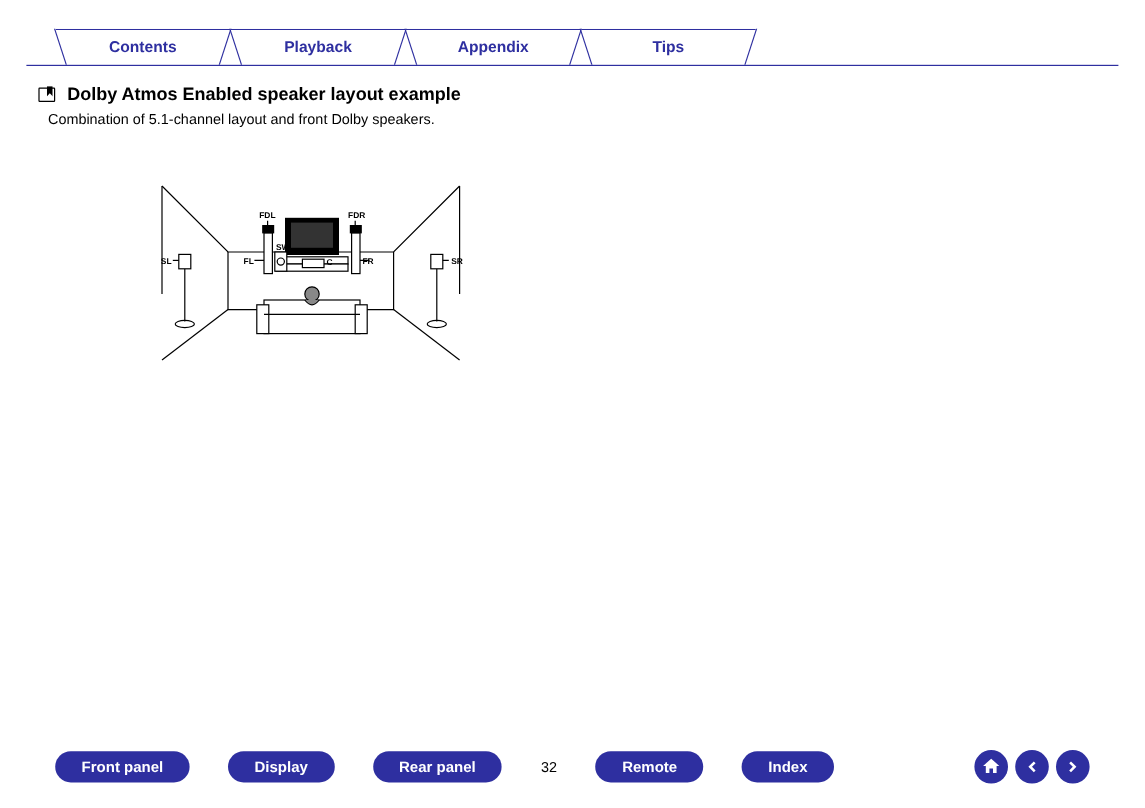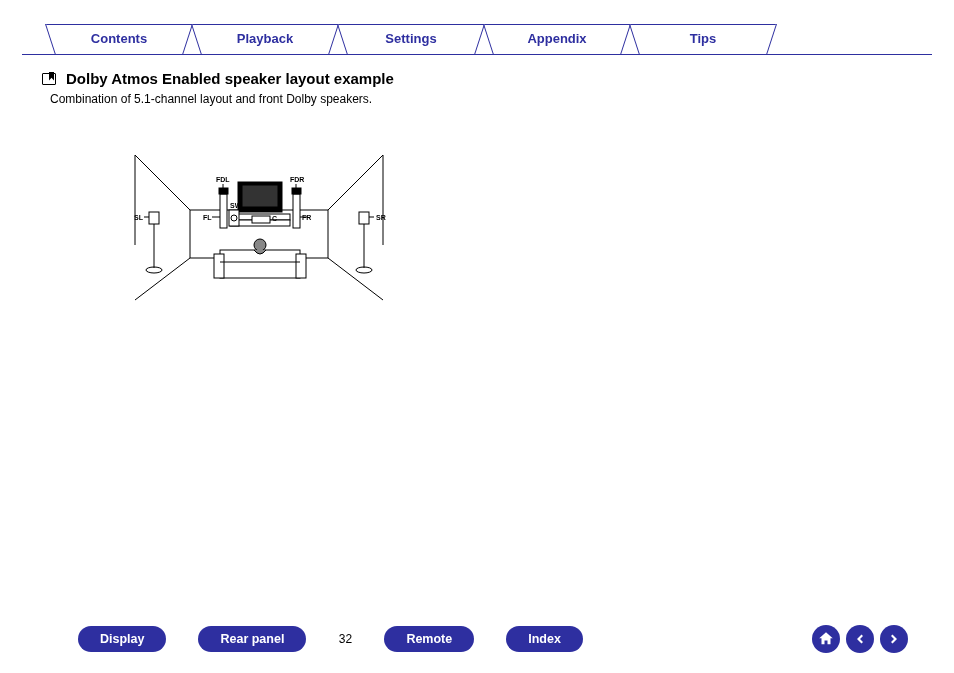--- a/index.html
+++ b/index.html
@@ -9,21 +9,21 @@
   .tab{position:relative;width:146px;height:30px;line-height:30px;text-align:center;font-weight:bold;font-size:13px;cursor:pointer;}
   .tab .body{position:absolute;inset:0;background:#fff;border-top:1.5px solid #2e2fa0;clip-path:polygon(0 0,100% 0,90% 100%,10% 100%);}
   .tab.active .body{background:#2e2fa0;}
   .tab span{position:relative;color:#2e2fa0;text-align:center;}
   .tab.active span{color:#fff;}
   .tab .left-edge,.tab .right-edge{position:absolute;top:0;width:18px;height:30px;}
   .tab .left-edge{left:-1px;border-left:1.5px solid #2e2fa0;transform:skewX(18deg);transform-origin:top left;}
   .tab .right-edge{right:-1px;border-right:1.5px solid #2e2fa0;transform:skewX(-18deg);transform-origin:top right;}
   .tabline{position:absolute;top:54px;left:22px;right:22px;height:0;border-top:1.5px solid #2e2fa0;}
   
-  .heading{position:absolute;top:70px;left:42px;}
+  .heading{position:absolute;top:70px;left:32px;}
   .heading-row{display:flex;align-items:center;gap:10px;}
   .bookmark-icon{width:14px;height:12px;border:1.8px solid #000;border-radius:1px;display:inline-block;position:relative;}
   .bookmark-icon::after{content:"";position:absolute;right:1px;top:-2px;width:5px;height:9px;background:#000;clip-path:polygon(0 0,100% 0,100% 100%,50% 70%,0 100%);} 
   .heading h2{font-size:15px;font-weight:bold;}
   .heading p{margin-top:5px;margin-left:8px;font-size:12px;}
   
   .diagram{position:absolute;top:150px;left:130px;width:258px;height:160px;}
   .diagram svg{width:100%;height:100%;}
   .spk-label{font:bold 7px Arial;fill:#000;}
   
@@ -39,24 +39,20 @@
 <body>
 
 <div class="tabs">
   <div class="tab">
     <div class="body"></div><div class="left-edge"></div><div class="right-edge"></div>
     <span>Contents</span>
   </div>
   <div class="tab">
     <div class="body"></div><div class="left-edge"></div><div class="right-edge"></div>
     <span>Playback</span>
-  </div>
-  <div class="tab">
-    <div class="body"></div><div class="left-edge"></div><div class="right-edge"></div>
-    <span>Settings</span>
   </div>
   <div class="tab">
     <div class="body"></div><div class="left-edge"></div><div class="right-edge"></div>
     <span>Appendix</span>
   </div>
   <div class="tab">
     <div class="body"></div><div class="left-edge"></div><div class="right-edge"></div>
     <span>Tips</span>
   </div>
 </div>
@@ -126,20 +122,21 @@
   <text class="spk-label" x="73" y="70">FL</text>
   <text class="spk-label" x="172" y="70">FR</text>
   <text class="spk-label" x="86" y="32">FDL</text>
   <text class="spk-label" x="160" y="32">FDR</text>
   <text class="spk-label" x="100" y="58">SW</text>
   <text class="spk-label" x="142" y="71">C</text>
 </svg>
 </div>
 
 <div class="bottom">
+  <div class="pill"><span>Front panel</span></div>
   <div class="gap"></div>
   <div class="pill"><span>Display</span></div>
   <div class="gap"></div>
   <div class="pill"><span>Rear panel</span></div>
   <div class="pgnum">32</div>
   <div class="pill"><span>Remote</span></div>
   <div class="gap"></div>
   <div class="pill"><span>Index</span></div>
   <div class="spacer"></div>
   <div class="icon-btn">

